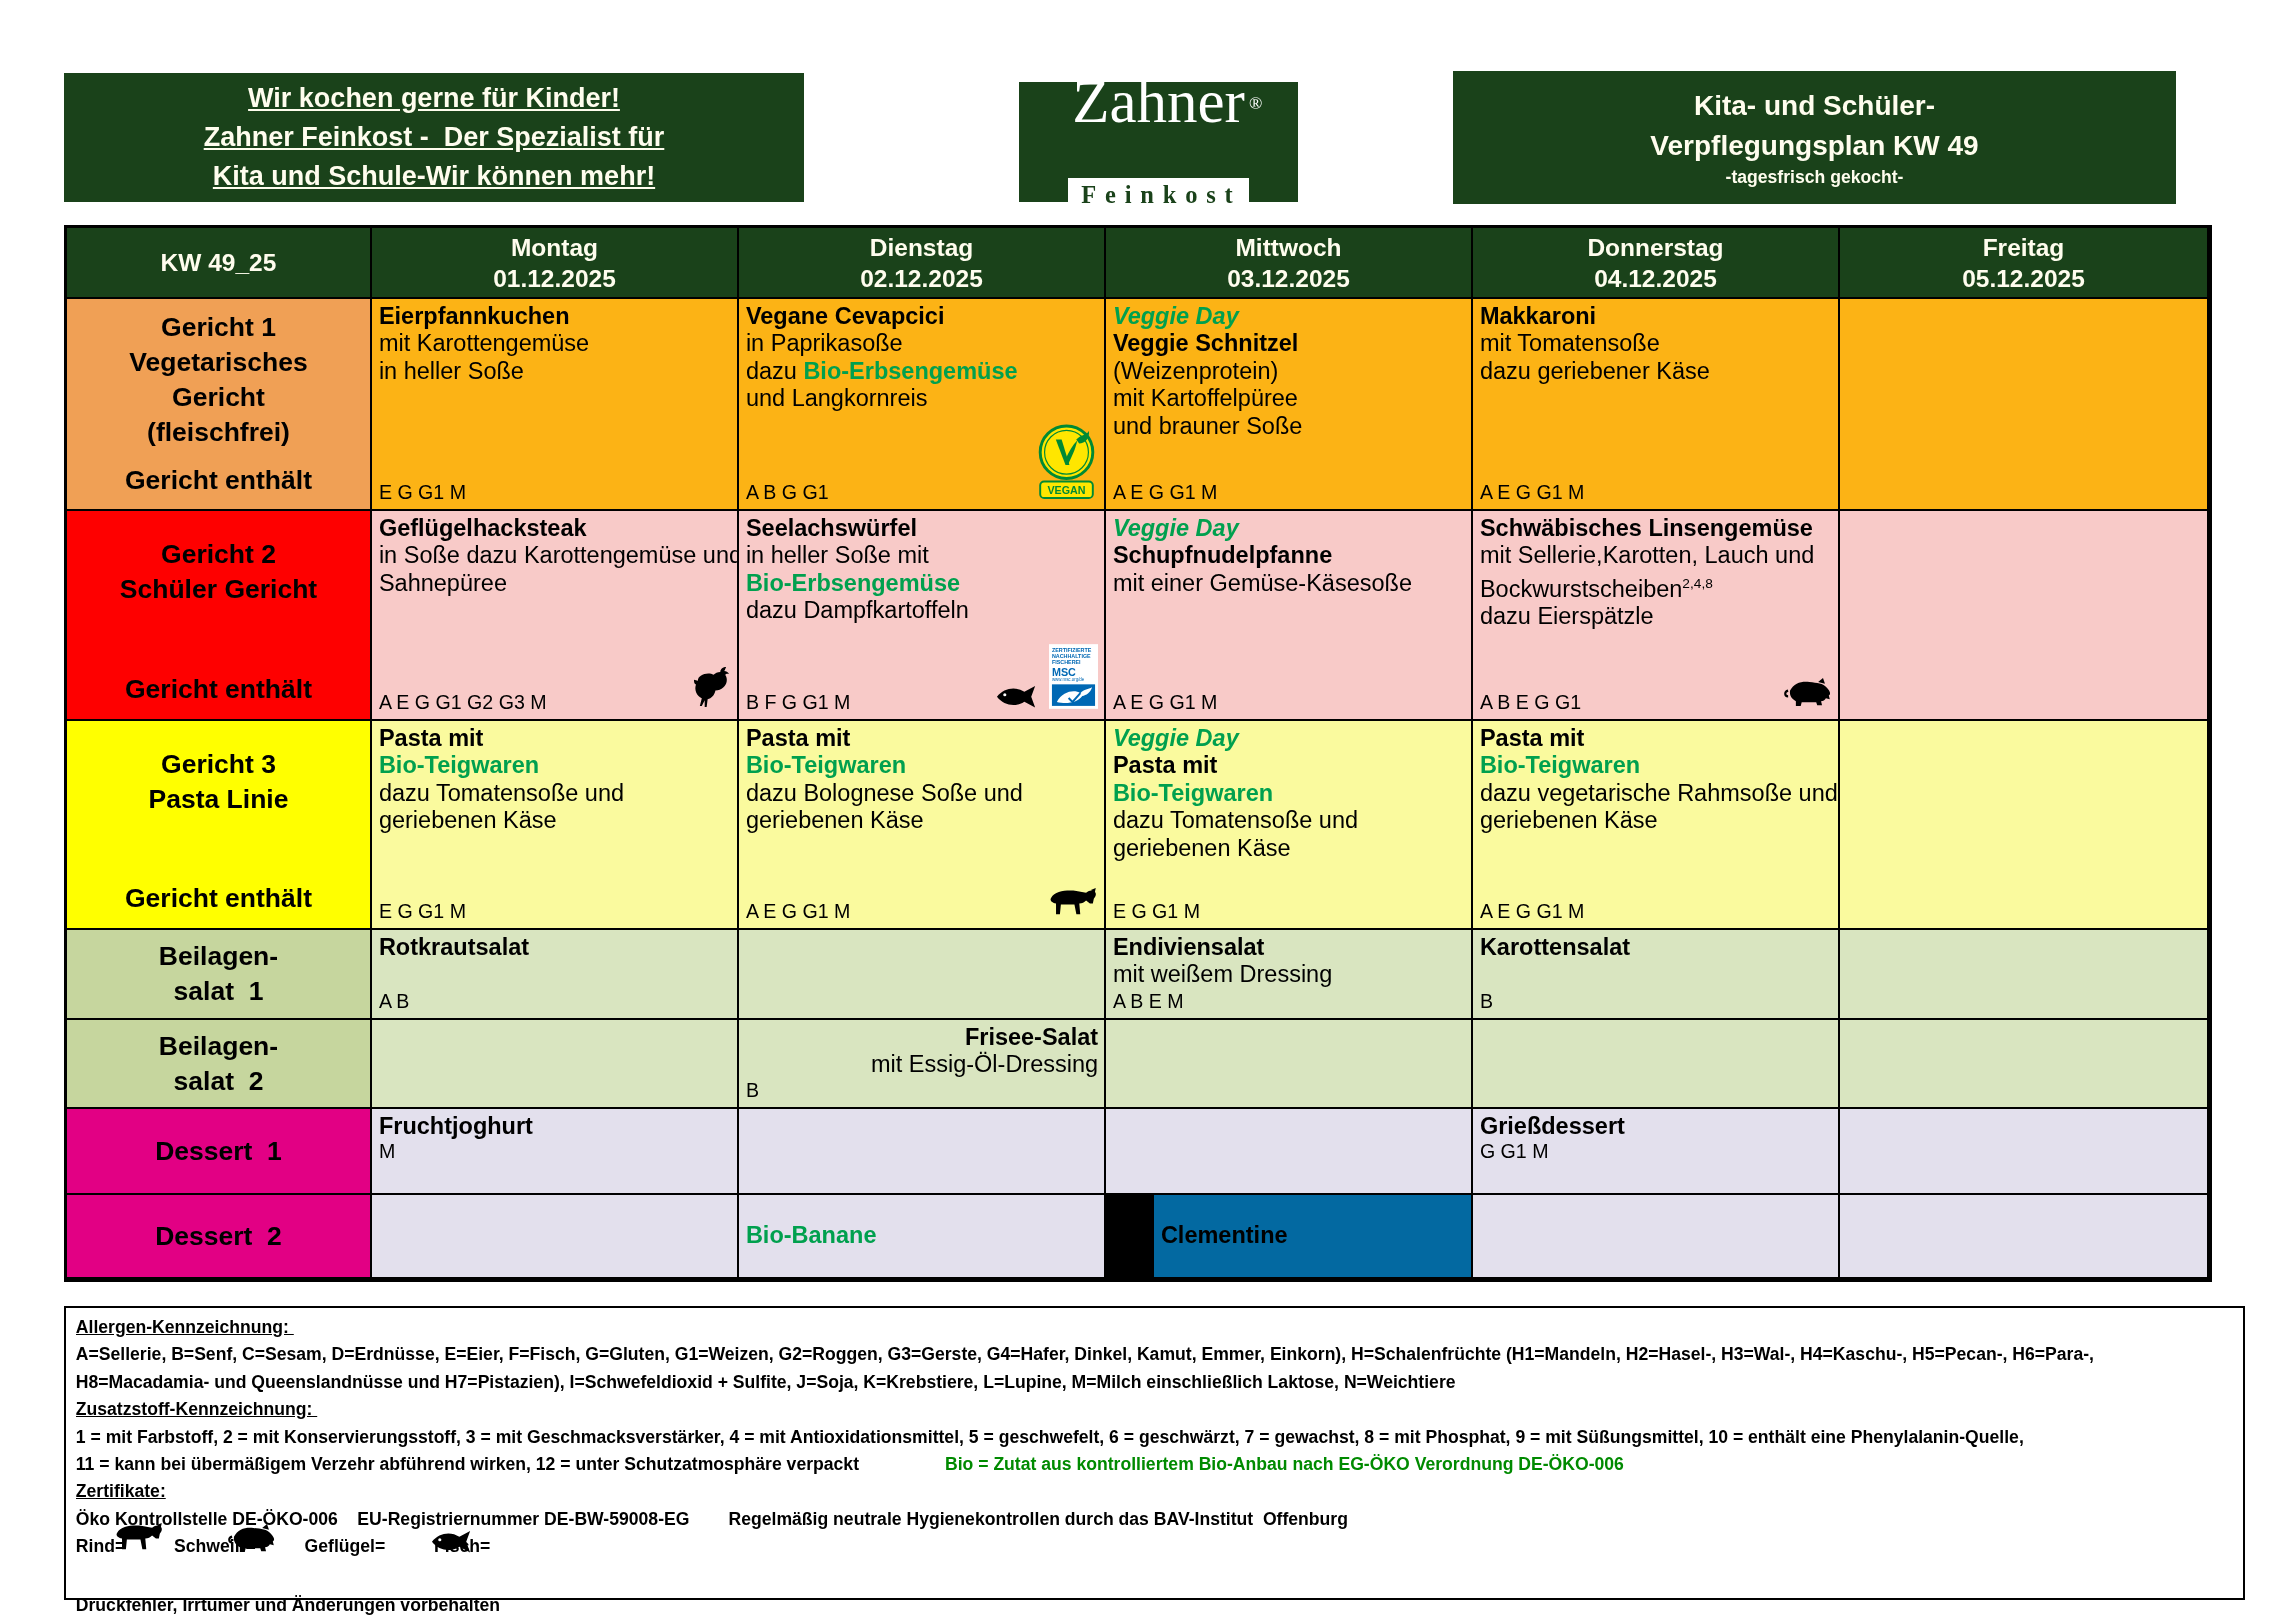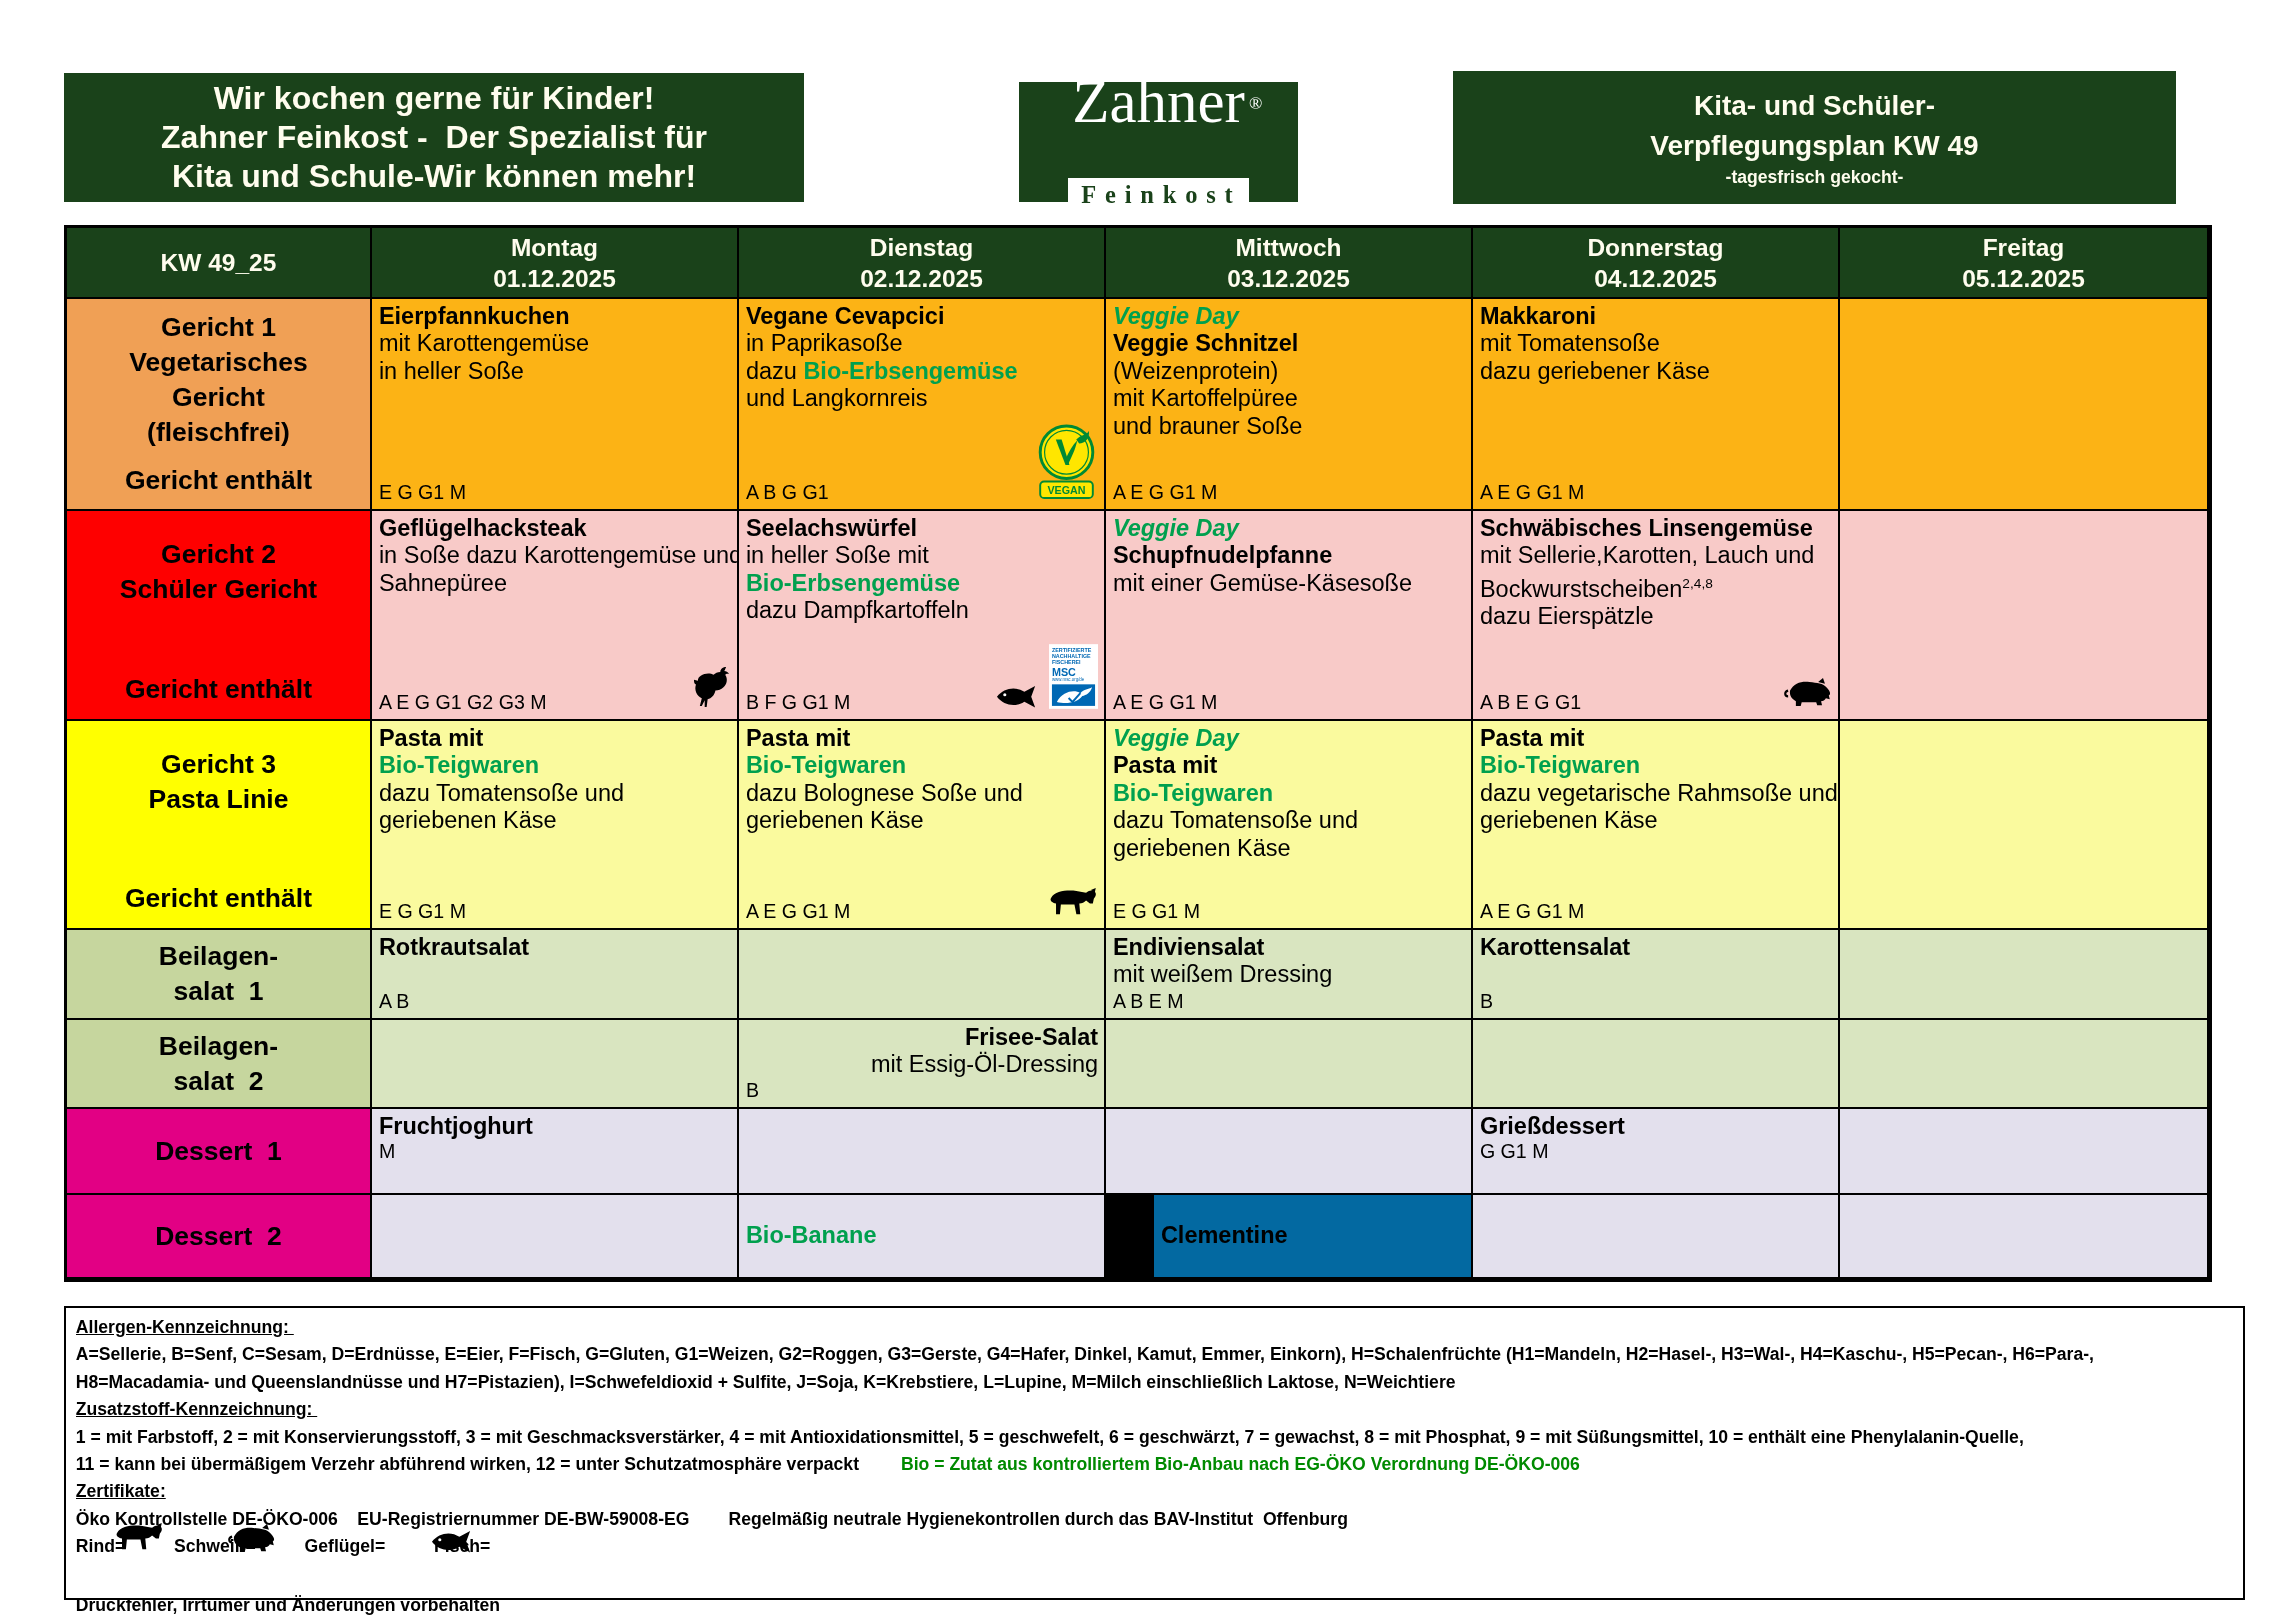--- a/index.html
+++ b/index.html
@@ -3,21 +3,21 @@
 <meta charset="utf-8">
 <style>
   html,body{margin:0;padding:0;background:#fff;}
   body{font-family:"Liberation Sans",sans-serif;color:#000;}
   #page{position:relative;width:2293px;height:1621px;background:#fff;overflow:hidden;}
 
   
   .banner{position:absolute;background:#1A421A;color:#FFFDEE;text-align:center;
           display:flex;flex-direction:column;justify-content:center;}
   #banner-left{left:64px;top:73px;width:740px;height:129px;}
-  #banner-left .bl{font-weight:bold;font-size:32px;line-height:39px;white-space:pre;}
+  #banner-left .bl{font-weight:bold;font-size:27px;line-height:39px;white-space:pre;text-decoration:underline;}
   #banner-right{left:1453px;top:71px;width:723px;height:133px;}
   #banner-right .br1,#banner-right .br2{font-weight:bold;font-size:28px;line-height:40px;}
   #banner-right .br3{font-weight:bold;font-size:17.6px;line-height:23.5px;}
   #logo{position:absolute;left:1019px;top:82px;width:279px;height:120px;background:#1A421A;
         display:flex;flex-direction:column;align-items:center;justify-content:center;gap:48px;}
   #logo .brand{font-family:"Liberation Serif",serif;color:#fff;font-size:61px;line-height:57px;position:relative;}
   #logo .brand sup{font-size:17.6px;position:absolute;top:2px;right:-17.6px;}
   #logo .sub{background:#fff;color:#1A421A;font-family:"Liberation Serif",serif;
              font-size:24.5px;letter-spacing:8.8px;padding:2.9px 7.8px 2.9px 13.7px;margin-top:0;font-weight:bold;}
 
@@ -45,21 +45,21 @@
   .ln sup{font-size:13.7px;}
   .alg{display:flex;align-items:flex-end;justify-content:space-between;font-size:19.6px;line-height:23.5px;}
   .alg.bottom{margin-top:auto;}
   .alg .icons{display:flex;align-items:flex-end;gap:7.8px;}
 
   
   #footer{position:absolute;left:64px;top:1306px;width:2181px;height:294px;border:2.9px solid #000;
           padding:5.9px 9.8px;box-sizing:border-box;font-weight:bold;font-size:17.6px;line-height:27.4px;}
   #footer .fl{white-space:pre;overflow:hidden;}
   #footer .head{text-decoration:underline;}
-  #footer .green{color:#008A00;margin-left:42px;}
+  #footer .green{color:#008A00;margin-left:86px;}
   #footer .disclaimer{margin-top:31px;}
   .f-icon{position:absolute;}
 </style>
 </head>
 <body>
 
 <div id="page">
 
   <div id="banner-left" class="banner">
     <div class="bl">Wir kochen gerne für Kinder!</div>

